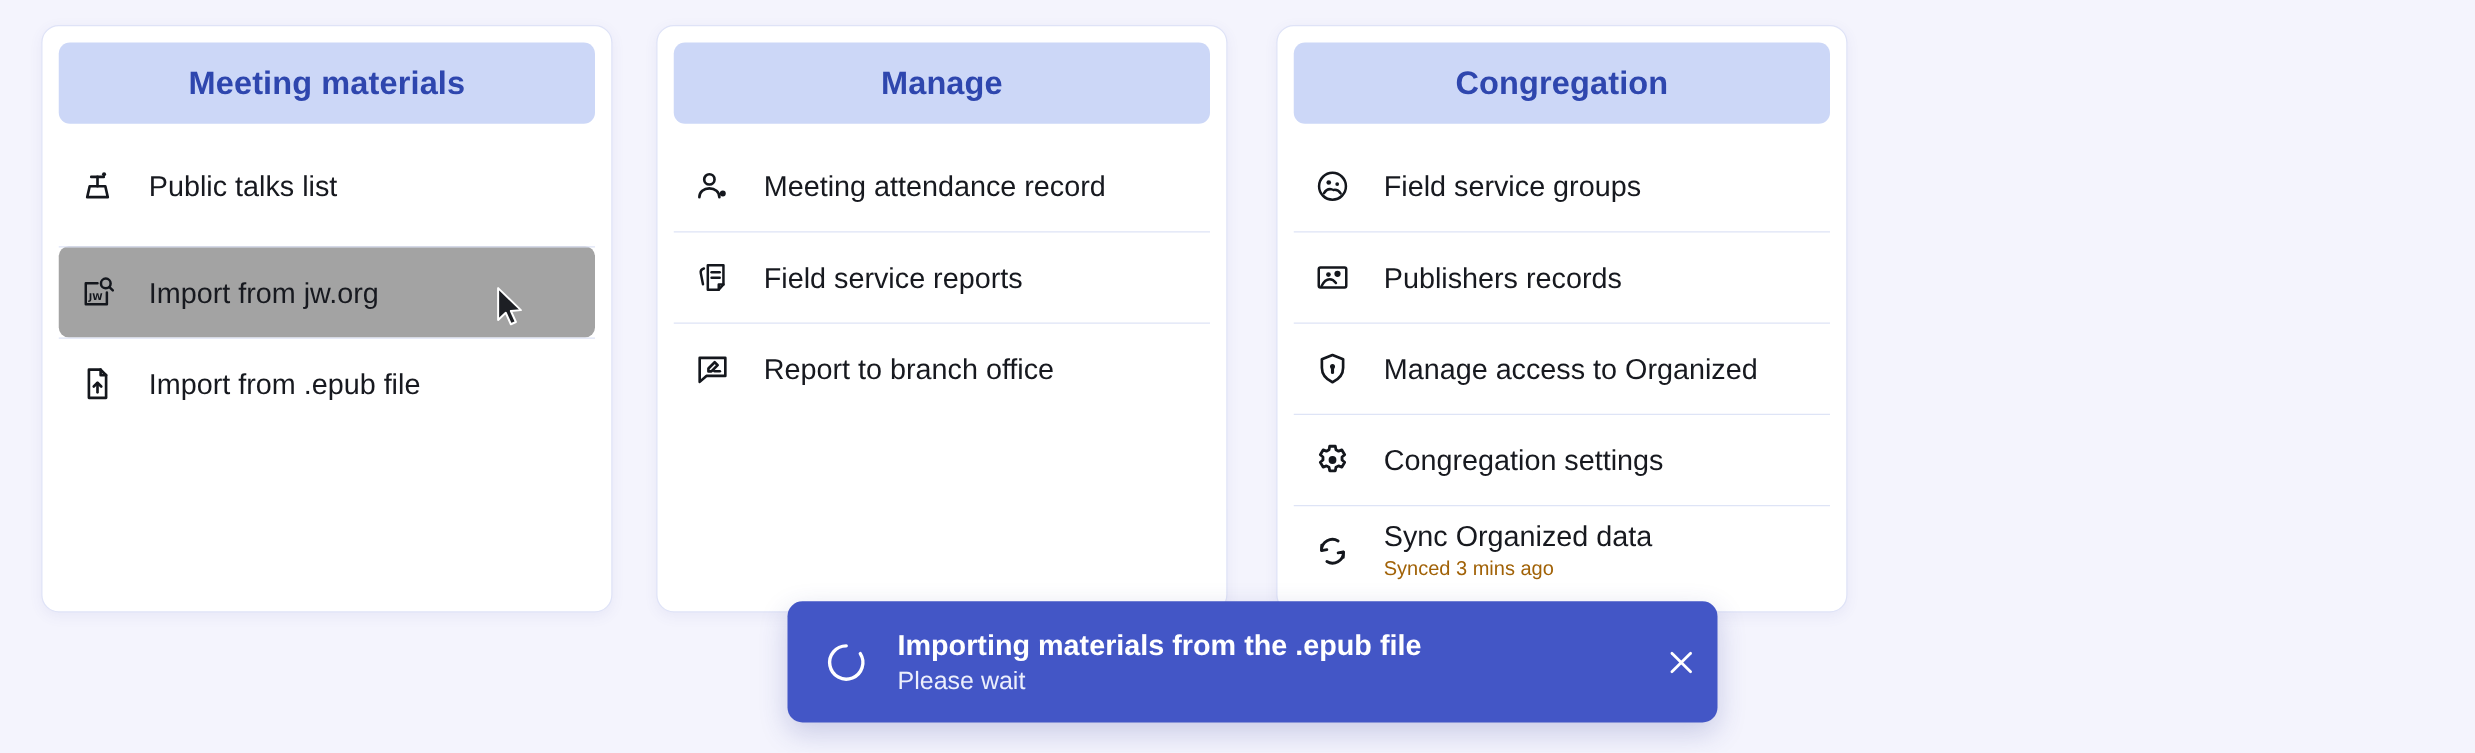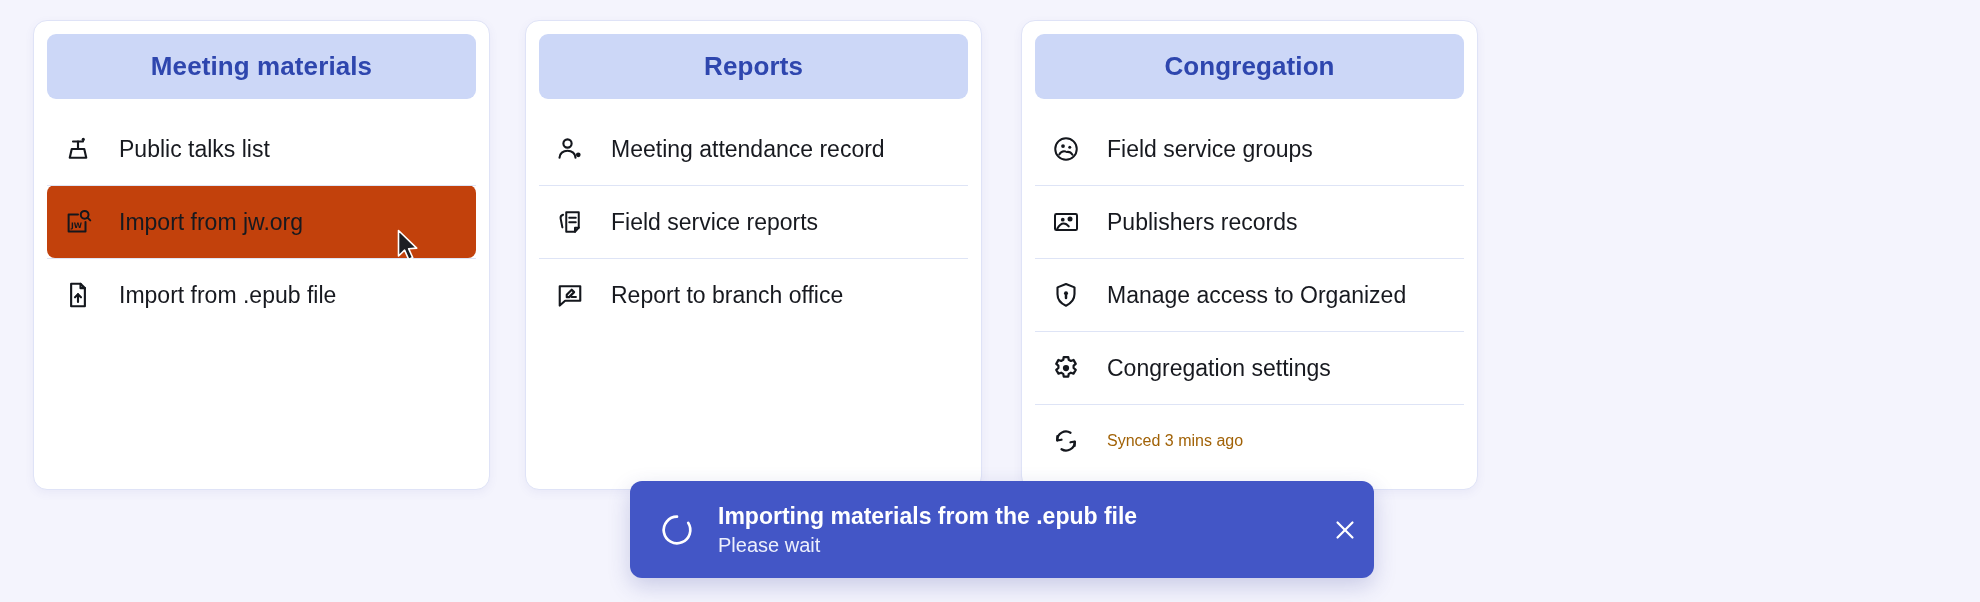--- a/index.html
+++ b/index.html
@@ -76,21 +76,22 @@
   .row + .row::before {
     content: "";
     position: absolute;
     left: 0;
     right: 0;
     top: 0;
     height: 1px;
     background: #dee4f6;
   }
   .row.active {
-    background: #c2410c;
+    background: #a3a3a3;
+    margin-top: 12px;
   }
   .row.active::before,
   .row.active + .row::before {
     background: #dee4f6;
   }
 
   .row-icon {
     width: 34px;
     height: 34px;
     flex: 0 0 34px;
@@ -237,21 +238,21 @@
         <span class="row-text">
           <span class="row-label">Import from .epub file</span>
         </span>
       </div>
 
     </div>
   </div>
 
   <div class="card card-2">
     <div class="card-header">
-      <span class="card-header-title">Reports</span>
+      <span class="card-header-title">Manage</span>
     </div>
     <div class="card-list">
 
       <div class="row">
         <span class="row-icon">
           <svg width="30" height="30" viewBox="0 0 24 24" fill="none" stroke="currentColor" stroke-width="1.7" stroke-linecap="round" stroke-linejoin="round">
             <circle cx="10" cy="7.6" r="3.3"></circle>
             <path d="M3.6 19c0-3.5 2.9-5.6 6.4-5.6s6.4 2.1 6.4 5.6"></path>
             <circle cx="18.6" cy="16.6" r="1.9" fill="currentColor" stroke="none"></circle>
           </svg>
@@ -355,20 +356,21 @@
       <div class="row">
         <span class="row-icon">
           <svg width="30" height="30" viewBox="0 0 24 24" fill="none" stroke="currentColor" stroke-width="1.8" stroke-linecap="round" stroke-linejoin="round">
             <path d="M19 12.6a7 7 0 0 1-10.6 6"></path>
             <path d="M5 11.4a7 7 0 0 1 10.6-6"></path>
             <path d="M5.1 8.1 5 11.6l3.4-.6"></path>
             <path d="M18.9 15.9 19 12.4l-3.4.6"></path>
           </svg>
         </span>
         <span class="row-text">
+          <span class="row-label">Sync Organized data</span>
           <span class="row-sub">Synced 3 mins ago</span>
         </span>
       </div>
 
     </div>
   </div>
 
   <div id="toast">
     <span class="toast-spinner">
       <svg width="38" height="38" viewBox="0 0 24 24" fill="none" stroke="currentColor" stroke-width="1.7" stroke-linecap="round">

